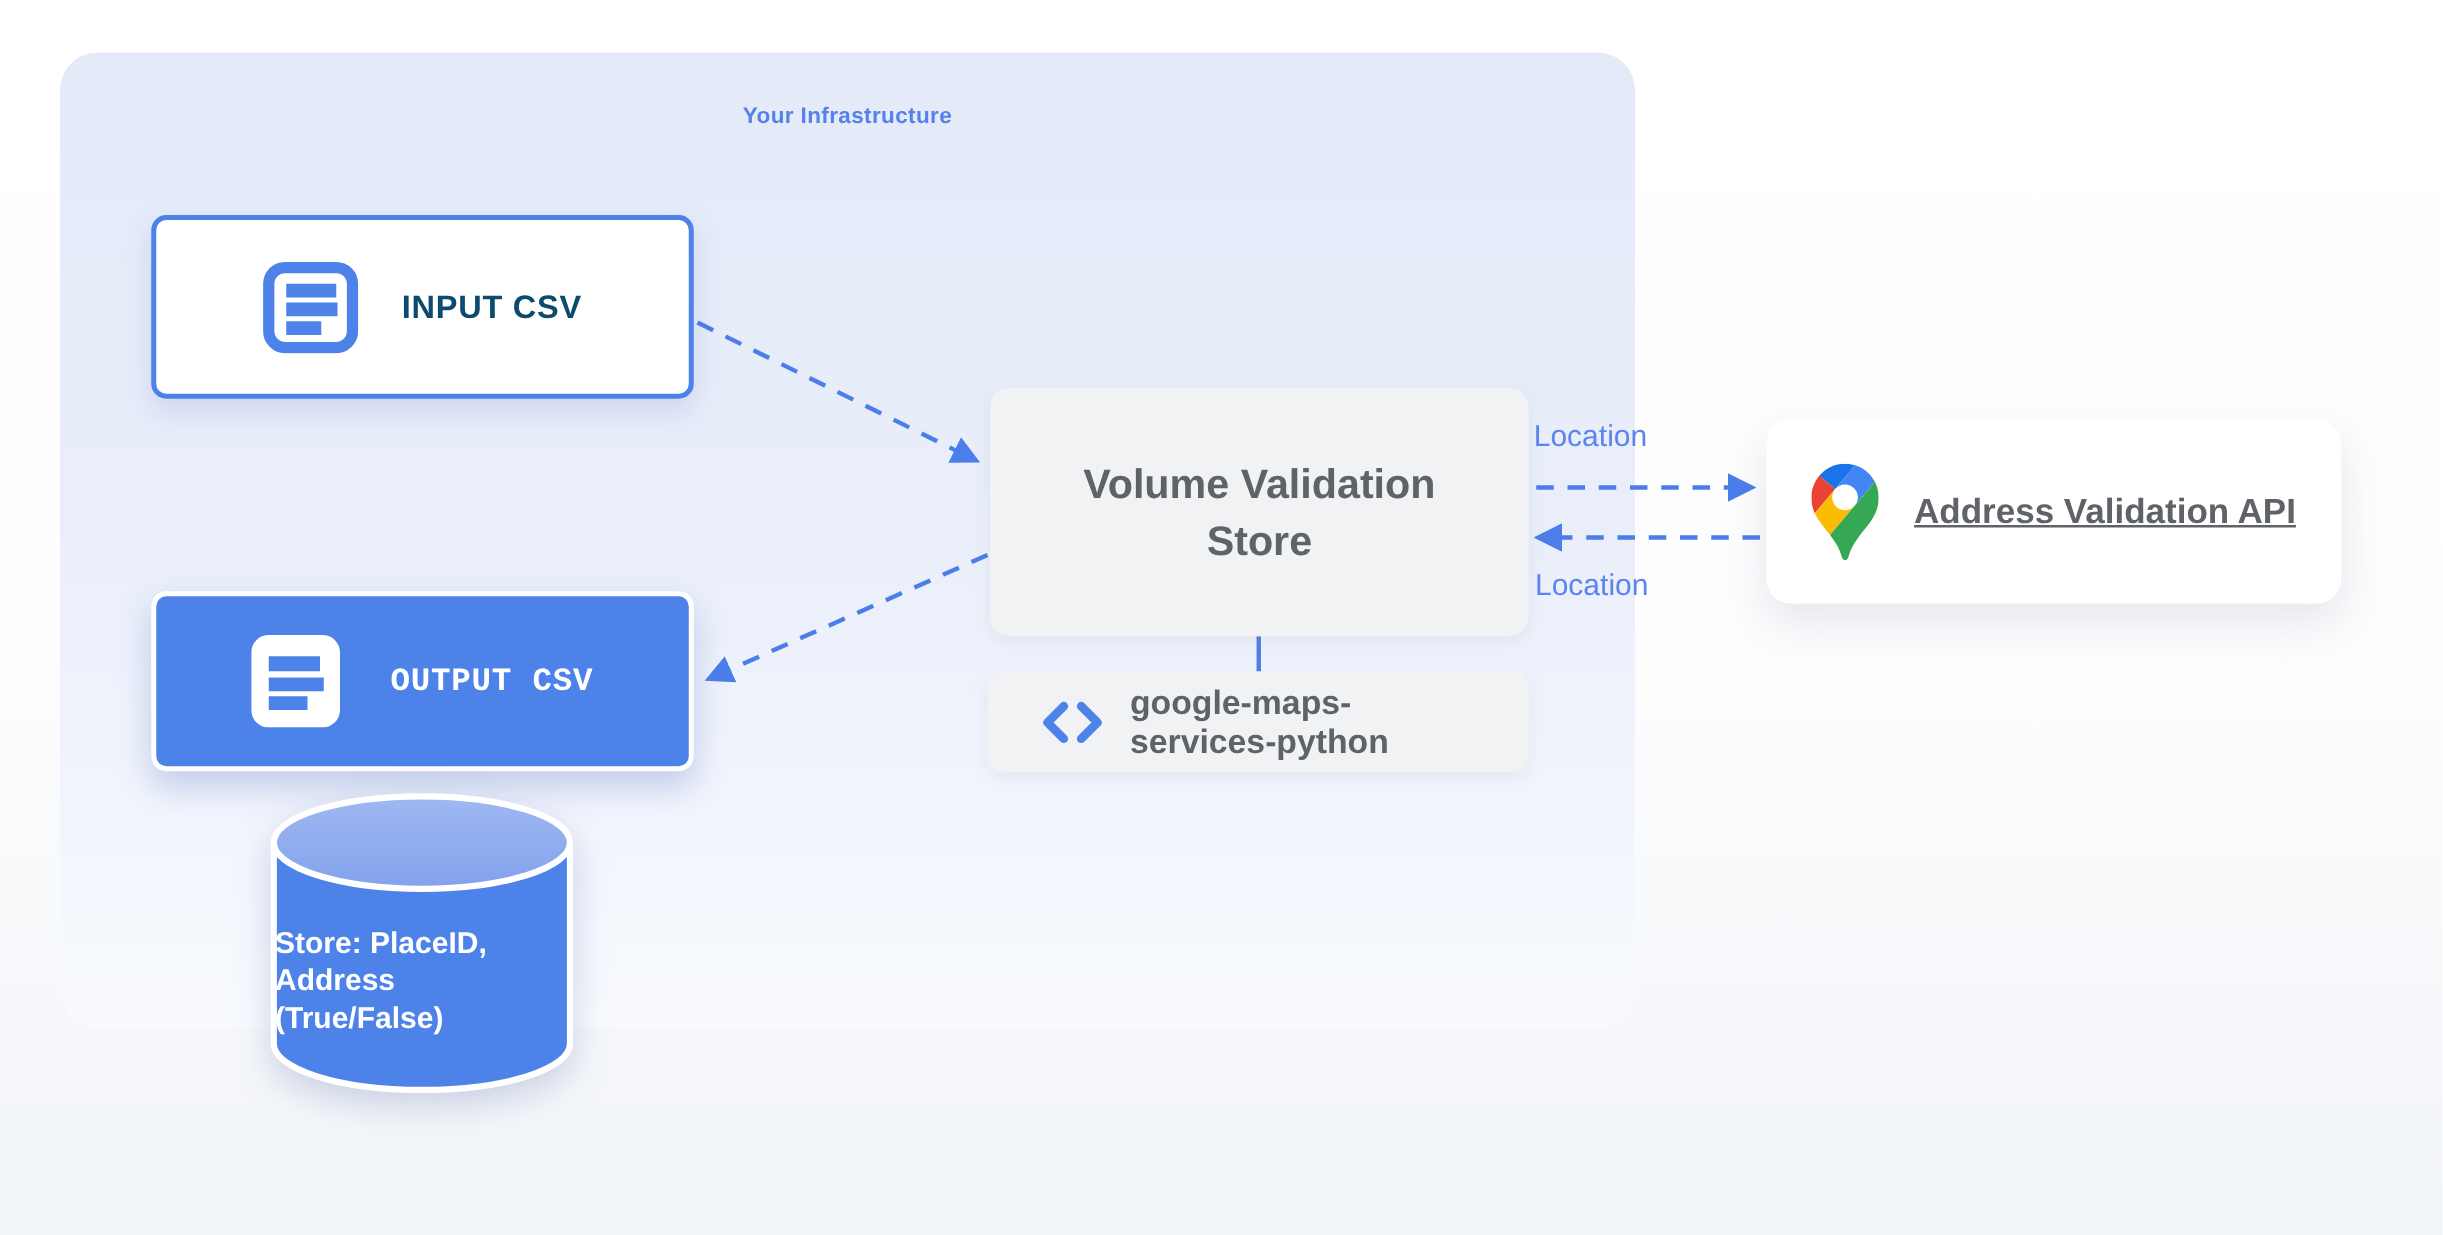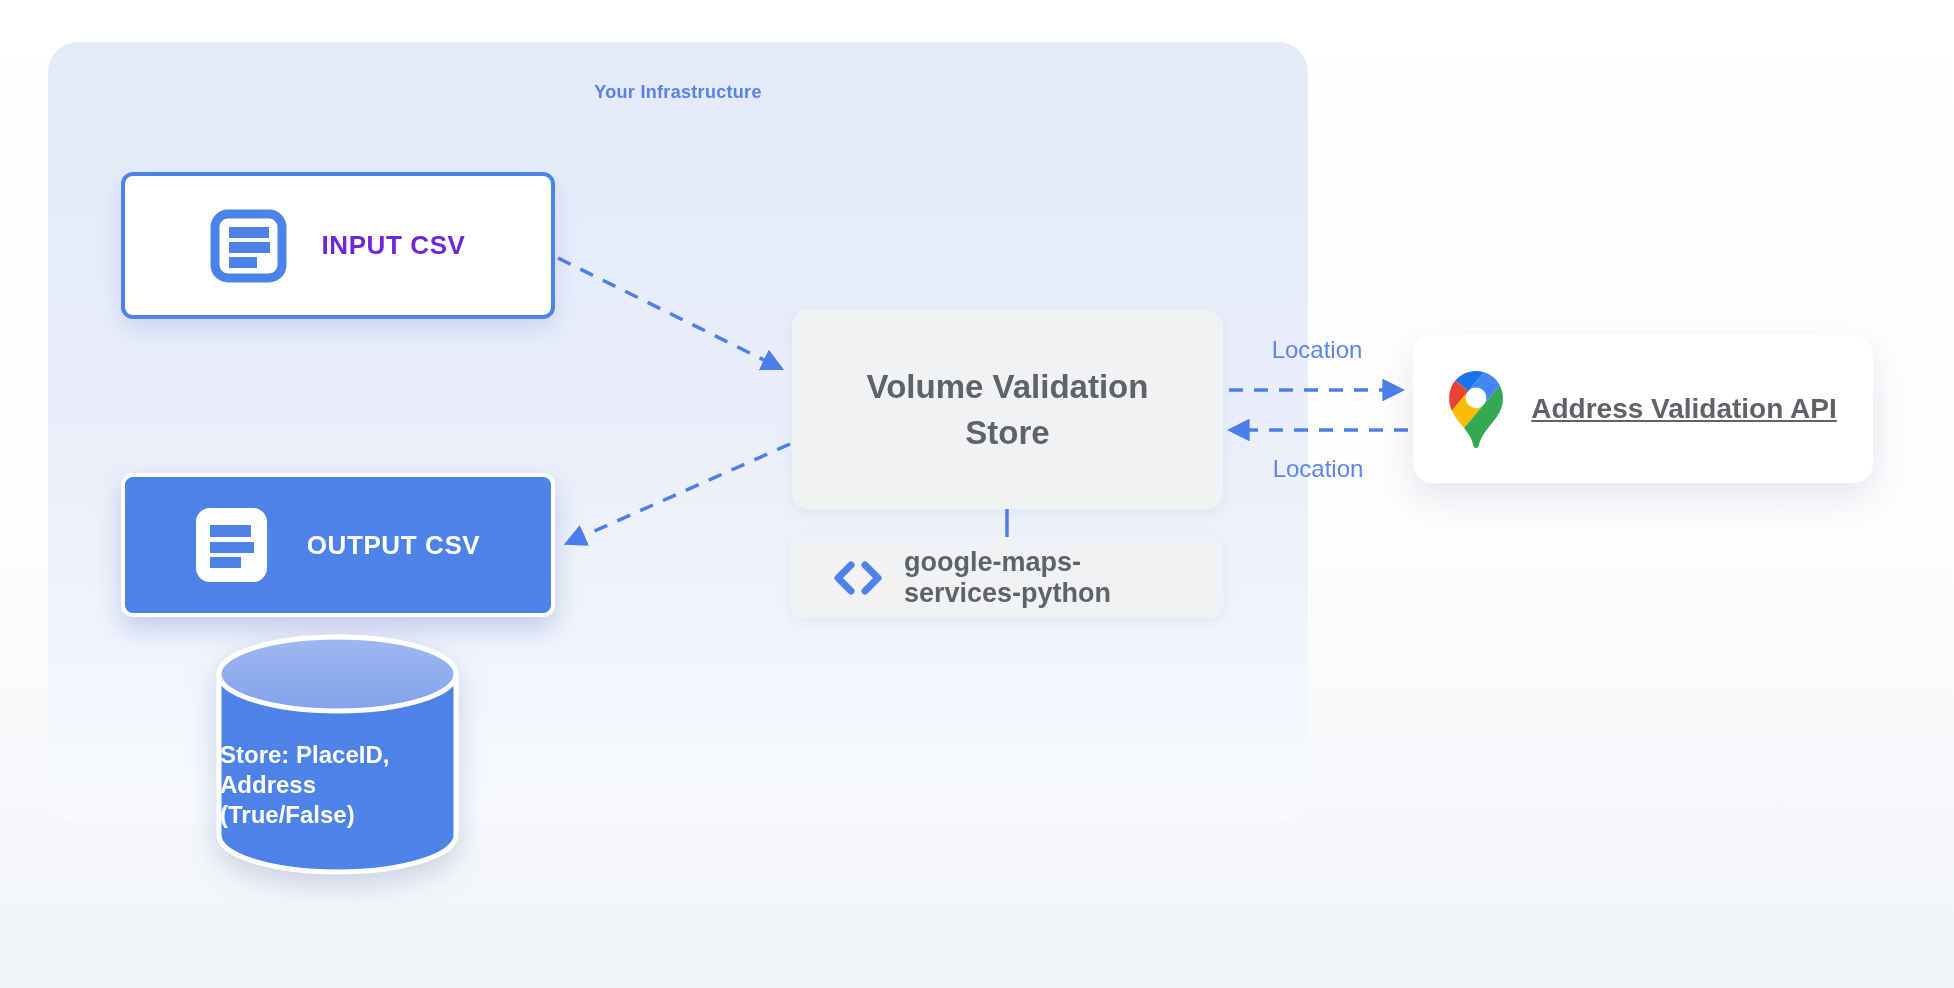--- a/index.html
+++ b/index.html
@@ -32,23 +32,24 @@
     left:121px;top:172px;width:434px;height:147px;
     background:#ffffff;border:4px solid #4d82e9;border-radius:12px;
     box-shadow:0 10px 22px rgba(84,113,197,0.18);
     gap:34px;
   }
   .output-box{
     left:121px;top:473px;width:434px;height:144px;
     background:#4d82e9;border:4px solid #ffffff;border-radius:12px;
     box-shadow:0 12px 26px rgba(84,113,197,0.30);
     gap:40px;
+    font-family:Liberation Mono, monospace;
   }
   .node-label{font-size:26px;font-weight:bold;letter-spacing:0.6px;white-space:nowrap;}
-  .input-box .node-label{color:#6d28d9;}
+  .input-box .node-label{color:#0c4a6e;}
   .output-box .node-label{color:#ffffff;}
   .script-box{
     left:792px;top:310px;width:431px;height:199px;
     background:#f1f2f3;border-radius:16px;
     box-shadow:0 4px 14px rgba(120,130,150,0.10);
     flex-direction:column;
     text-align:center;color:#5f6368;font-size:33px;font-weight:bold;line-height:46px;
   }
   .library-box{
     left:790px;top:537px;width:433px;height:81px;
@@ -59,21 +60,21 @@
   .library-text{color:#5f6368;font-size:27px;font-weight:bold;line-height:31px;text-align:left;}
   .api-box{
     left:1413px;top:335px;width:460px;height:148px;
     background:#ffffff;border-radius:20px;
     box-shadow:0 14px 34px rgba(100,110,140,0.16);
     gap:28px;
   }
   .api-label{color:#5f6368;font-size:28px;font-weight:bold;white-space:nowrap;text-decoration:underline;}
   
   .edge-label{
-    position:absolute;width:180px;text-align:center;
+    position:absolute;width:180px;
     color:#5b84ec;font-size:24px;font-weight:400;
   }
   .loc-label{left:1227px;top:336px;}
   .pid-label{left:1228px;top:455px;}
   
   .cylinder{position:absolute;left:214px;top:632px;}
   .cylinder-text{
     position:absolute;left:220px;top:740px;width:237px;
     color:#ffffff;font-size:24px;font-weight:bold;line-height:30px;
   }

